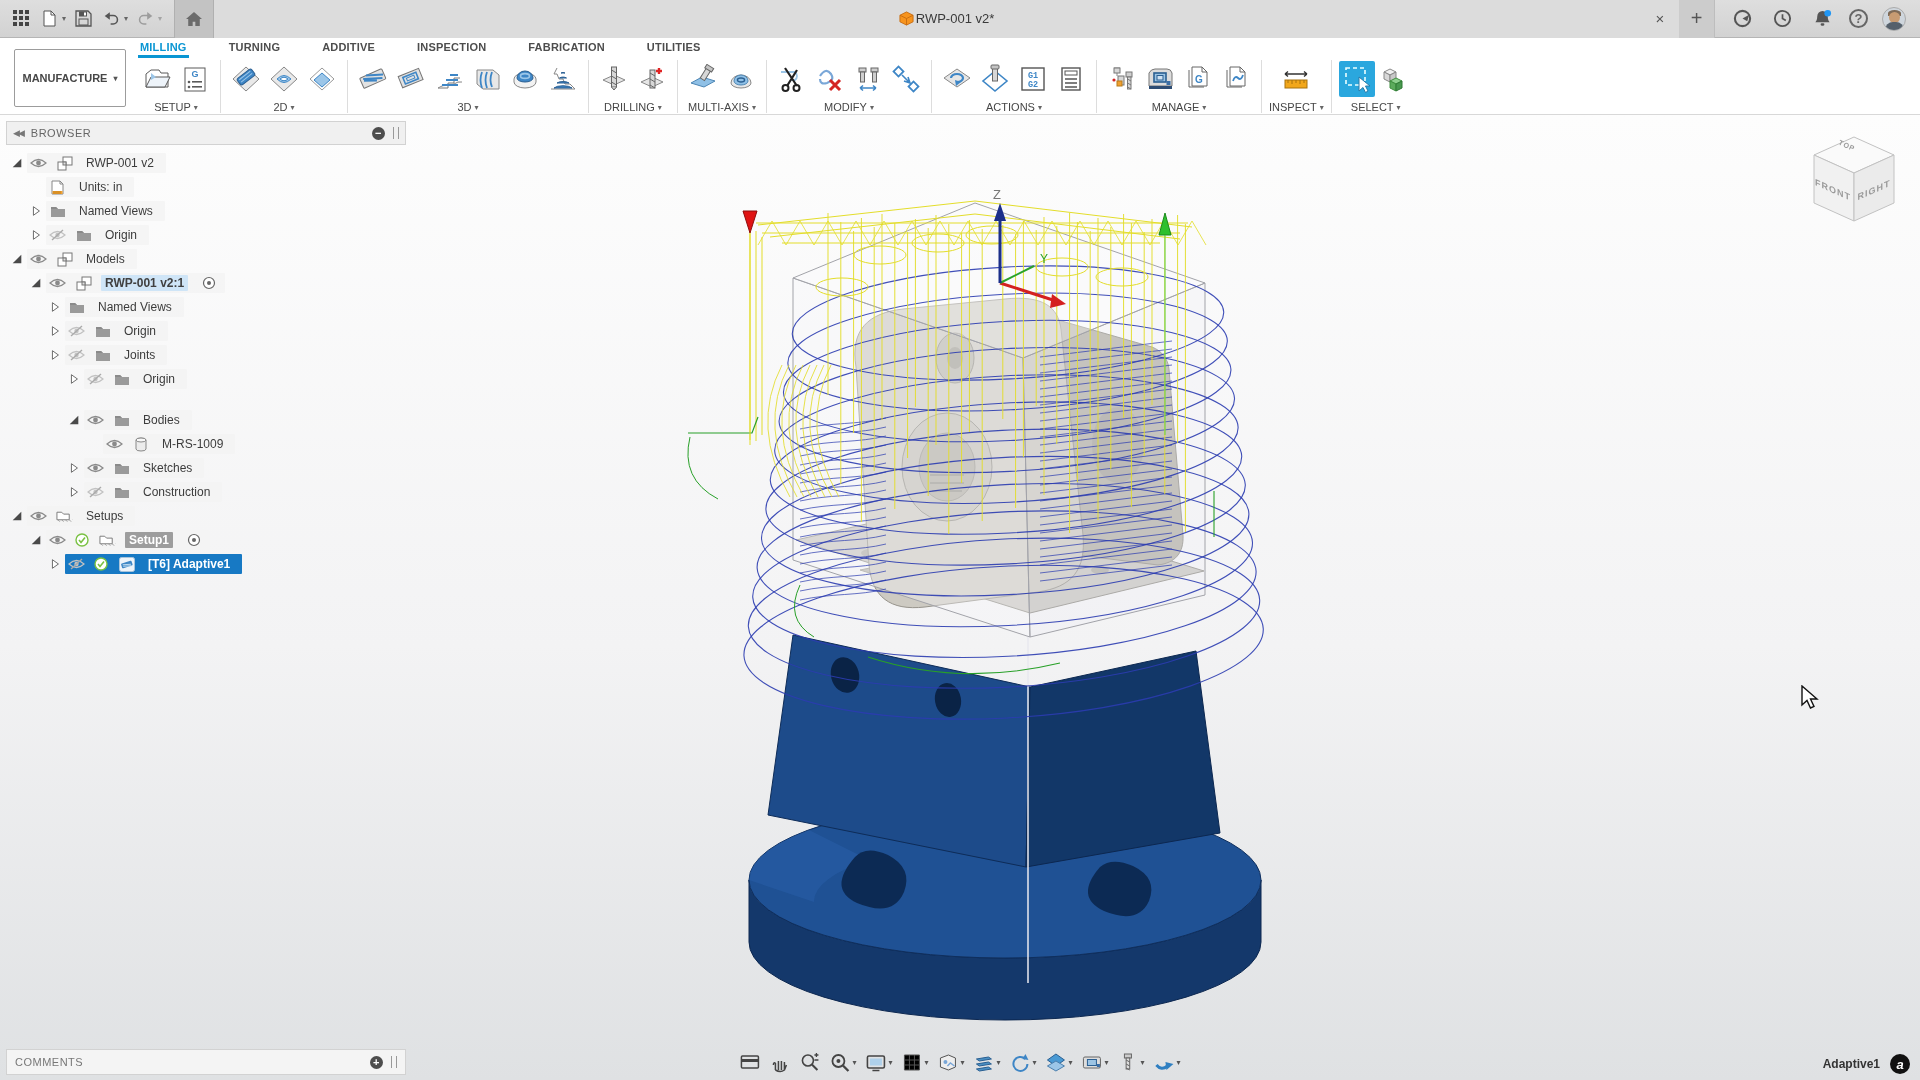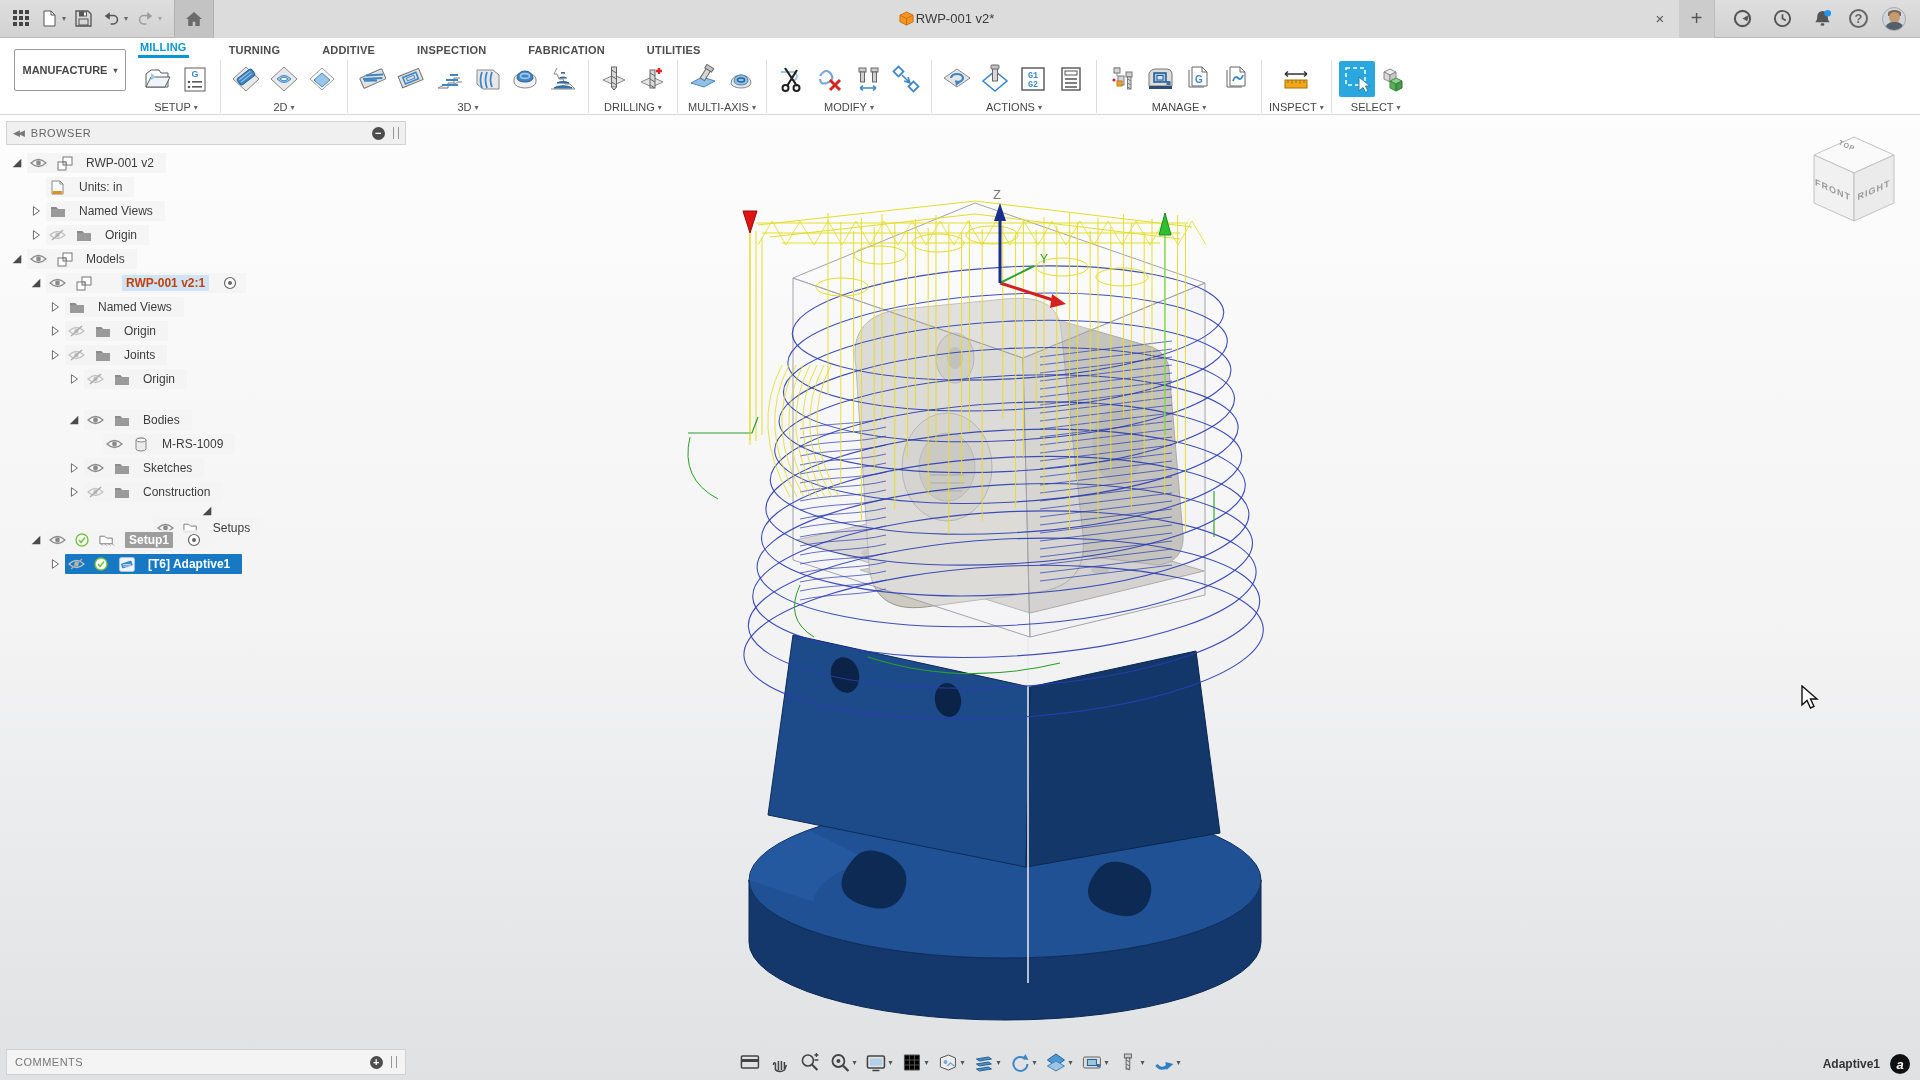--- a/index.html
+++ b/index.html
@@ -26,24 +26,24 @@
   .tb-right{display:flex;align-items:center;gap:14px;padding:0 14px;}
   .tb-right .tbbtn svg{width:19px;height:19px;}
   .help-circ{width:19px;height:19px;border-radius:50%;border:2px solid #666;color:#666;
     font-size:13px;font-weight:bold;display:flex;align-items:center;justify-content:center;}
   .avatar{width:24px;height:24px;border-radius:50%;overflow:hidden;background:#cfd6dd;position:relative;border:1px solid #aaa;}
   .avatar .head{position:absolute;left:6px;top:4px;width:11px;height:11px;border-radius:50%;background:#c79b72;}
   .avatar .hair{position:absolute;left:5px;top:2px;width:13px;height:6px;border-radius:50% 50% 0 0;background:#7d6a57;}
   .avatar .body{position:absolute;left:2px;top:14px;width:19px;height:10px;border-radius:8px 8px 0 0;background:#55606b;}
   
   .ribbon{position:absolute;left:0;top:38px;width:1920px;height:77px;background:#ffffff;border-bottom:1px solid #d8d8d8;}
-  .wsbtn{position:absolute;left:14px;top:11px;width:112px;height:42px;background:#fff;border:1px solid #9c9c9c;border-radius:2px;
+  .wsbtn{position:absolute;left:14px;top:11px;width:112px;height:58px;background:#fff;border:1px solid #9c9c9c;border-radius:2px;
     display:flex;align-items:center;justify-content:center;font-size:11px;font-weight:bold;color:#474747;gap:6px;}
   .wsbtn .c{font-size:8px;color:#555;}
-  .rtabs{position:absolute;left:138px;top:0;height:20px;display:flex;gap:38px;align-items:flex-end;}
+  .rtabs{position:absolute;left:138px;top:0;height:20px;display:flex;gap:38px;align-items:flex-start;}
   .rtab{font-size:11px;font-weight:bold;color:#4d4d4d;padding:3px 2px 2px;letter-spacing:.2px;}
   .rtab.active{color:#0a96d3;border-bottom:3px solid #0a96d3;}
   .rgroups{position:absolute;left:132px;top:20px;height:57px;display:flex;align-items:stretch;}
   .rgroup{display:flex;flex-direction:column;align-items:center;padding:0 7px;}
   .ricons{display:flex;align-items:center;gap:2px;height:41px;}
   .ribbon-icon{width:36px;height:36px;display:flex;align-items:center;justify-content:center;border-radius:2px;}
   .ribbon-icon svg{width:30px;height:30px;}
   .ribbon-icon.active{background:#2aa7de;}
   .glabel{font-size:11px;color:#464646;height:16px;display:flex;align-items:center;gap:3px;}
   .vdiv{width:1px;background:#ddd;margin:2px 0 2px;}
@@ -63,21 +63,21 @@
   .btree{padding-top:6px;}
   .trow{height:24px;display:flex;align-items:center;}
   .rowbg{display:inline-flex;align-items:center;gap:9px;background:rgba(243,243,243,.85);padding:2px 8px 2px 3px;border-radius:1px;}
   .rowbg.strong{background:#1779c4;}
   .exp{width:14px;height:14px;flex:0 0 14px;display:flex;align-items:center;justify-content:center;margin-right:3px;}
   .exp svg,.ticon svg,.teye svg,.tchk svg,.tradio svg{display:block;}
   .teye{width:17px;height:13px;}
   .tchk{width:15px;height:15px;}
   .ticon{width:17px;height:16px;display:flex;align-items:center;justify-content:center;}
   .tlabel{font-size:12px;color:#3c3c3c;white-space:nowrap;padding:1px 4px;}
-  .tlabel.sel-blue{background:#cfe5f7;color:#c2410c;font-weight:bold;border-radius:1px;margin-left:21px;}
+  .tlabel.sel-blue{background:#cfe5f7;color:#404040;font-weight:bold;border-radius:1px;}
   .tlabel.sel-gray{background:#9d9d9d;color:#fff;font-weight:bold;border-radius:1px;}
   .tlabel.sel-strong{color:#fff;font-weight:bold;}
   .tradio{width:15px;height:15px;margin-left:5px;}
   
   .viewcube{position:absolute;right:14px;top:16px;width:104px;height:108px;}
   .vc-face-label{font-size:9px;fill:#9a9a9a;letter-spacing:1px;font-weight:bold;}
   
   .comments{position:absolute;left:6px;bottom:5px;width:400px;height:26px;background:#f4f4f4;border:1px solid #d2d2d2;
     display:flex;align-items:center;font-size:11px;color:#777;letter-spacing:.5px;padding:0 8px;gap:8px;}
   .comments .sp{flex:1;}
@@ -971,21 +971,21 @@
             </span>
             <span class="ticon">
               <svg width="16" height="13" viewBox="0 0 16 13">
                 <path d="M1,2 h5 l2,2 h7 v8 h-14 z" fill="#9a9a9a"></path>
                 <path d="M1,2 h5 l2,2 h-7 z" fill="#8a8a8a"></path>
               </svg>
             </span>
             <span class="tlabel">Construction</span>
           </span>
         </div>
-        <div class="trow" style="padding-left: 4px; flex-direction: column;">
+        <div class="trow" style="padding-left: 4px;">
           <span class="exp">
             <svg width="12" height="12" viewBox="0 0 14 14">
               <polygon points="2,12 12,12 12,2" fill="#4a4a4a"></polygon>
             </svg>
           </span>
           <span class="rowbg">
             <span class="teye">
               <svg width="17" height="12" viewBox="0 0 17 12">
                 <path d="M1,6 Q8.5,-1 16,6 Q8.5,13 1,6 Z" fill="none" stroke="#8a8a8a" stroke-width="1.2"></path>
                 <circle cx="8.5" cy="6" r="2.4" fill="#8a8a8a"></circle>

